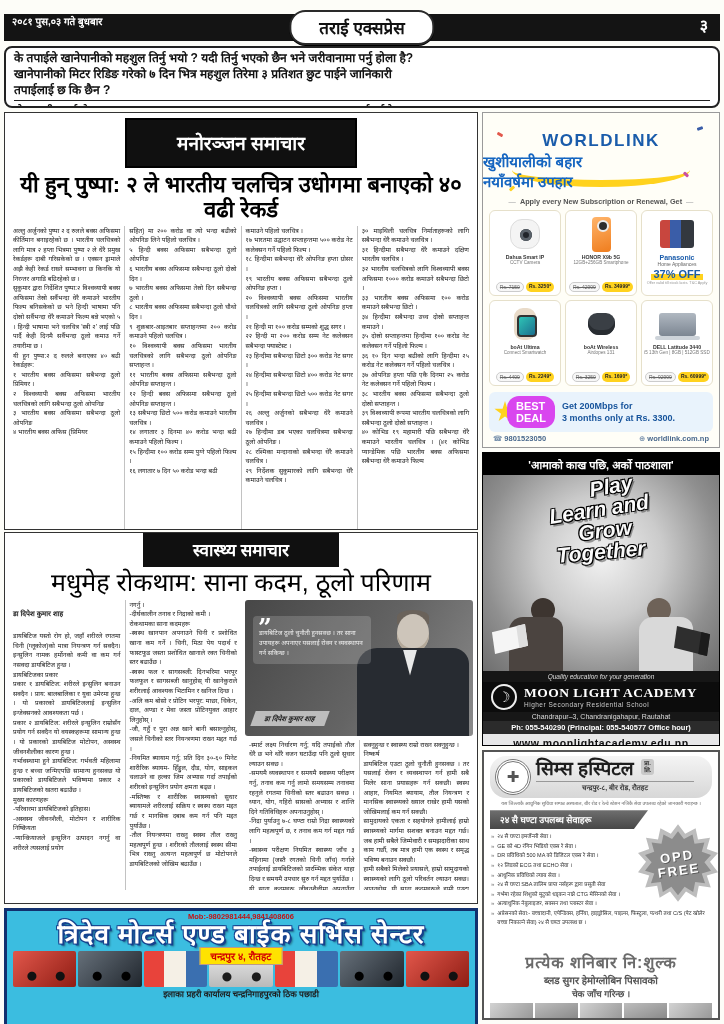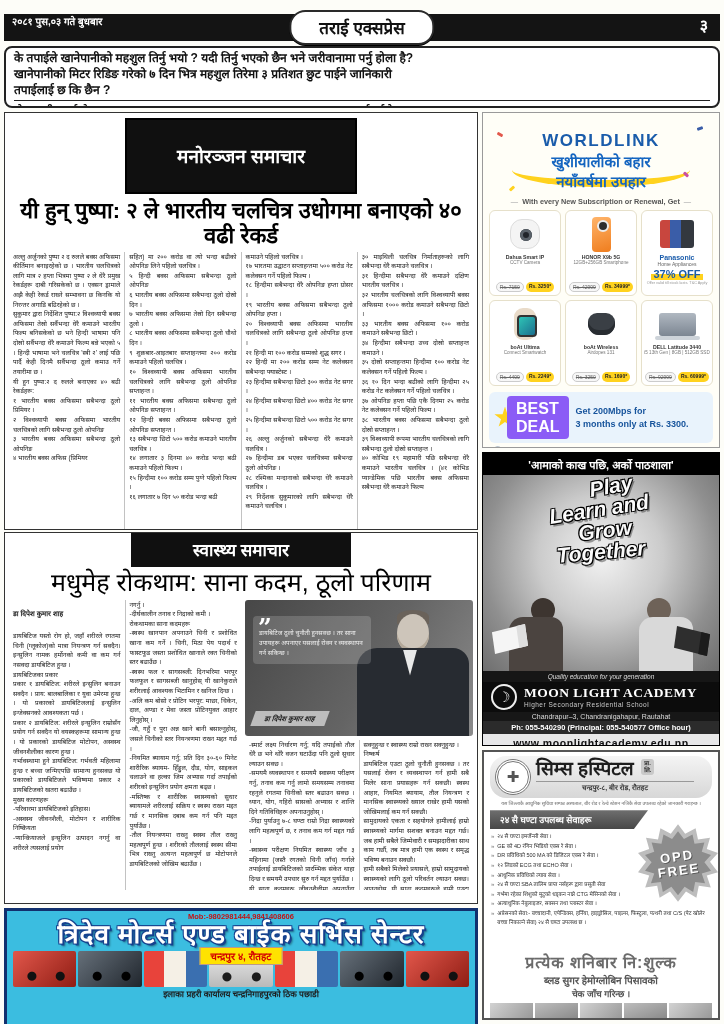--- a/index.html
+++ b/index.html
@@ -18,27 +18,27 @@
   .notice-line{font-size:12px;font-weight:bold;color:#111;line-height:1.35}
   .notice-note{border-top:1.5px solid #222;margin-top:1px;padding-top:1px;font-size:11px;font-weight:bold;color:#111}
 
   
   .section-banner{background:#101010;color:#fff;font-weight:bold;text-align:center}
   .ncol{flex:1;padding:0 4px;font-size:6.4px;line-height:1.5;text-align:justify;color:#1d1d1d;white-space:pre-line;overflow:hidden}
   .ncol + .ncol{border-left:1px solid #c2c2c2}
 
   
   .ent{position:absolute;left:4px;top:112px;width:474px;height:418px;border:1px solid #333;background:#fff;overflow:hidden}
-  .ent .section-banner{width:232px;margin:5px auto 2px;font-size:19px;padding:23px 0;border:2px solid #000}
+  .ent .section-banner{width:232px;margin:5px auto 2px;font-size:19px;padding:10px 0;border:2px solid #000}
   .ent-headline{font-size:22px;font-weight:bold;text-align:center;padding:2px 4px 3px;color:#000;line-height:1.15}
   .ent-body{display:flex;padding:0 4px 4px;height:332px}
 
   
   .health{position:absolute;left:4px;top:532px;width:474px;height:372px;border:1px solid #333;background:#fff;overflow:hidden}
-  .health .section-banner{width:220px;margin:-1px auto 0;font-size:17px;padding:6px 16px}
+  .health .section-banner{width:196px;margin:-1px auto 0;font-size:17px;padding:6px 16px}
   .health-headline{font-size:25px;font-weight:normal;text-align:center;padding:2px 2px 3px;line-height:1.1}
   .health-body{display:flex;padding:0 4px;height:290px}
   .health-left{width:50%;display:flex}
   .health-right{width:50%;display:flex;flex-direction:column;padding-left:4px}
   .byline{font-size:7px;font-weight:bold;margin-bottom:2px}
   .photo-box{height:136px;background:linear-gradient(120deg,#474747,#646464 55%,#8b8b8b);border-radius:3px;position:relative;overflow:hidden;margin-bottom:4px}
   .quote-card{position:absolute;left:8px;top:16px;width:118px;background:rgba(255,255,255,.17);border-radius:4px;padding:12px 6px 6px;color:#efefef;font-size:6.3px;line-height:1.6}
   .quote-mark{position:absolute;top:-7px;left:5px;font-size:24px;color:#fff;font-family:"DejaVu Serif","Liberation Serif",serif;font-weight:bold}
   .doc-head{position:absolute;right:44px;top:14px;width:32px;height:38px;background:#cdc5ba;border-radius:50% 50% 46% 46%;box-shadow:inset 0 -4px 0 #b3a899}
   .doc-hair{position:absolute;right:44px;top:10px;width:32px;height:14px;background:#6a625a;border-radius:50% 50% 0 0}
@@ -61,21 +61,21 @@
   .tridev-photo.dark{background:radial-gradient(circle at 30% 70%,#000 4px,transparent 5px),radial-gradient(circle at 75% 70%,#000 4px,transparent 5px),linear-gradient(135deg,#66707a,#20262d)}
   .tridev-photo.parts{background:linear-gradient(90deg,#e8433b 0 32%,#f5f0e6 32% 66%,#3a6fb0 66% 100%)}
   .tridev-badge{position:absolute;left:50%;top:-4px;transform:translateX(-50%);background:#ffe200;color:#d40000;font-size:10px;font-weight:bold;padding:1px 10px;border:1px solid #b98;white-space:nowrap;z-index:2}
   .tridev-line1{color:#092a63;font-size:9px;font-weight:bold;margin-top:3px}
   .tridev-line2{color:#1d1d1d;font-size:8.5px;font-weight:bold;margin-top:1px}
 
   
   .wl{position:absolute;left:482px;top:112px;width:238px;height:336px;background:#fffef7;border:1px solid #9a9a9a;overflow:hidden}
   .cf{position:absolute;width:6px;height:3px;border-radius:1px}
   .wl-brand{text-align:center;margin-top:18px;font-size:17px;font-weight:bold;color:#1a5cab;letter-spacing:1.5px}
-  .wl-h1,.wl-h2{text-align:center;font-size:15px;font-weight:bold;color:#1565c0}
+  .wl-h1,.wl-h2{font-size:15px;font-weight:bold;color:#1565c0}
   .wl-smile{width:178px;height:34px;border-bottom:7px solid #ffd21e;border-radius:0 0 50% 50%;margin:-38px auto 10px;pointer-events:none}
   .wl-offer{text-align:center;font-size:7.3px;color:#555;font-weight:bold;margin:2px 0 4px}
   .wl-offer::before,.wl-offer::after{content:"—";color:#bbb;margin:0 4px}
   .wl-grid{display:grid;grid-template-columns:1fr 1fr 1fr;gap:4px;padding:0 6px}
   .wl-card{background:#fff;border:1px solid #e6e0ca;border-radius:6px;padding:3px 2px;display:flex;flex-direction:column;align-items:center;min-height:86px}
   .wl-img{height:40px;display:flex;align-items:center;justify-content:center}
   .wl-name{font-size:5.2px;font-weight:bold;color:#333;text-align:center;line-height:1.2}
   .wl-sub{font-size:4.6px;color:#777;text-align:center;line-height:1.2}
   .wl-prices{display:flex;gap:2px;margin-top:auto;padding-top:2px}
   .price-old{font-size:5px;color:#666;border:1px solid #ccc;border-radius:5px;padding:1px 3px;text-decoration:line-through;background:#f7f7f7}
@@ -91,21 +91,21 @@
   .img-laptop{width:37px;height:23px;background:linear-gradient(#b0b8c1,#7c8692);border-radius:3px;position:relative}
   .img-laptop::after{content:"";position:absolute;left:-4px;bottom:-4px;width:45px;height:4px;background:#cdd3d9;border-radius:2px}
   .pana-name{font-size:7px;font-weight:bold;color:#1a5cab}
   .pana-sub{font-size:5px;color:#666}
   .pana-off{font-size:11px;font-weight:bold;color:#1a5cab;background:linear-gradient(transparent 52%,#ffd21e 52%);padding:0 2px;margin-top:1px}
   .pana-terms{font-size:3.8px;color:#999;text-align:center;margin-top:1px}
   .wl-deal{margin:6px 6px 0;background:#e9f3fc;border-radius:6px;display:flex;align-items:center;padding:4px 6px;gap:7px}
   .deal-left{position:relative;margin-left:12px}
   .deal-star{position:absolute;left:-13px;top:50%;transform:translateY(-50%);width:22px;height:22px;background:#ffd21e;
     clip-path:polygon(50% 0,61% 35%,98% 35%,68% 57%,79% 91%,50% 70%,21% 91%,32% 57%,2% 35%,39% 35%)}
-  .deal-badge{position:relative;background:#8b5cf6;color:#fff;font-weight:bold;font-size:16px;line-height:1.1;padding:4px 9px;border-radius:4px;white-space:pre-line}
+  .deal-badge{position:relative;background:#d946ef;color:#fff;font-weight:bold;font-size:11px;line-height:1.1;padding:4px 9px;border-radius:12px;white-space:pre-line}
   .deal-text{font-size:9px;color:#17549c;font-weight:bold;white-space:pre-line;line-height:1.35}
   .wl-footer{display:flex;justify-content:space-between;align-items:center;padding:2px 10px 0;font-size:7.5px;color:#49688c;font-weight:bold}
   .wl-ic{color:#7a92ad;margin-right:2px}
 
   
   .ml{position:absolute;left:482px;top:452px;width:238px;height:294px;background:#000;border:1px solid #000;overflow:hidden}
   .ml-tagline{color:#fff;text-align:center;font-size:11px;font-weight:bold;padding:4px 18px 3px;background:#000}
   .ml-photo{position:relative;height:196px;background:radial-gradient(circle at 50% 42%,#f2f2f2 0%,#cbcbcb 38%,#8f8f8f 72%,#6e6e6e 100%);overflow:hidden}
   .slogan{position:absolute;top:2px;left:0;right:0;text-align:center;font-weight:bold;font-style:italic;color:#fafafa;line-height:1.02;
     text-shadow:-1px -1px 0 #000,1px -1px 0 #000,-1px 1px 0 #000,1px 1px 0 #000,2px 3px 0 rgba(0,0,0,.35)}
@@ -304,21 +304,21 @@
 
   <div class="wl">
     <div class="cf" style="left:14px;top:20px;background:#e2574b;transform:rotate(30deg)"></div>
     <div class="cf" style="right:16px;top:14px;background:#3a5da8;transform:rotate(-20deg)"></div>
     <div class="cf" style="right:30px;top:60px;background:#c94fa0;transform:rotate(45deg)"></div>
     <div class="cf" style="left:26px;top:74px;background:#ffd21e;transform:rotate(-40deg)"></div>
     <div class="wl-brand">WORLDLINK</div>
     <div class="wl-h1">खुशीयालीको बहार</div>
     <div class="wl-h2">नयाँवर्षमा उपहार</div>
     <div class="wl-smile"></div>
-    <div class="wl-offer">With every New Subscription or Renewal, Get</div>
+    <div class="wl-offer">Apply every New Subscription or Renewal, Get</div>
     <div class="wl-grid">
       <div class="wl-card">
         <div class="wl-img">
             <div class="img-cam"></div>
           </div>
         <div class="wl-name">Dahua Smart IP</div>
         <div class="wl-sub">CCTV Camera</div>
         <div class="wl-prices">
           <span class="price-old">Rs. 7150</span>
           <span class="price-new">Rs. 3250*</span>

